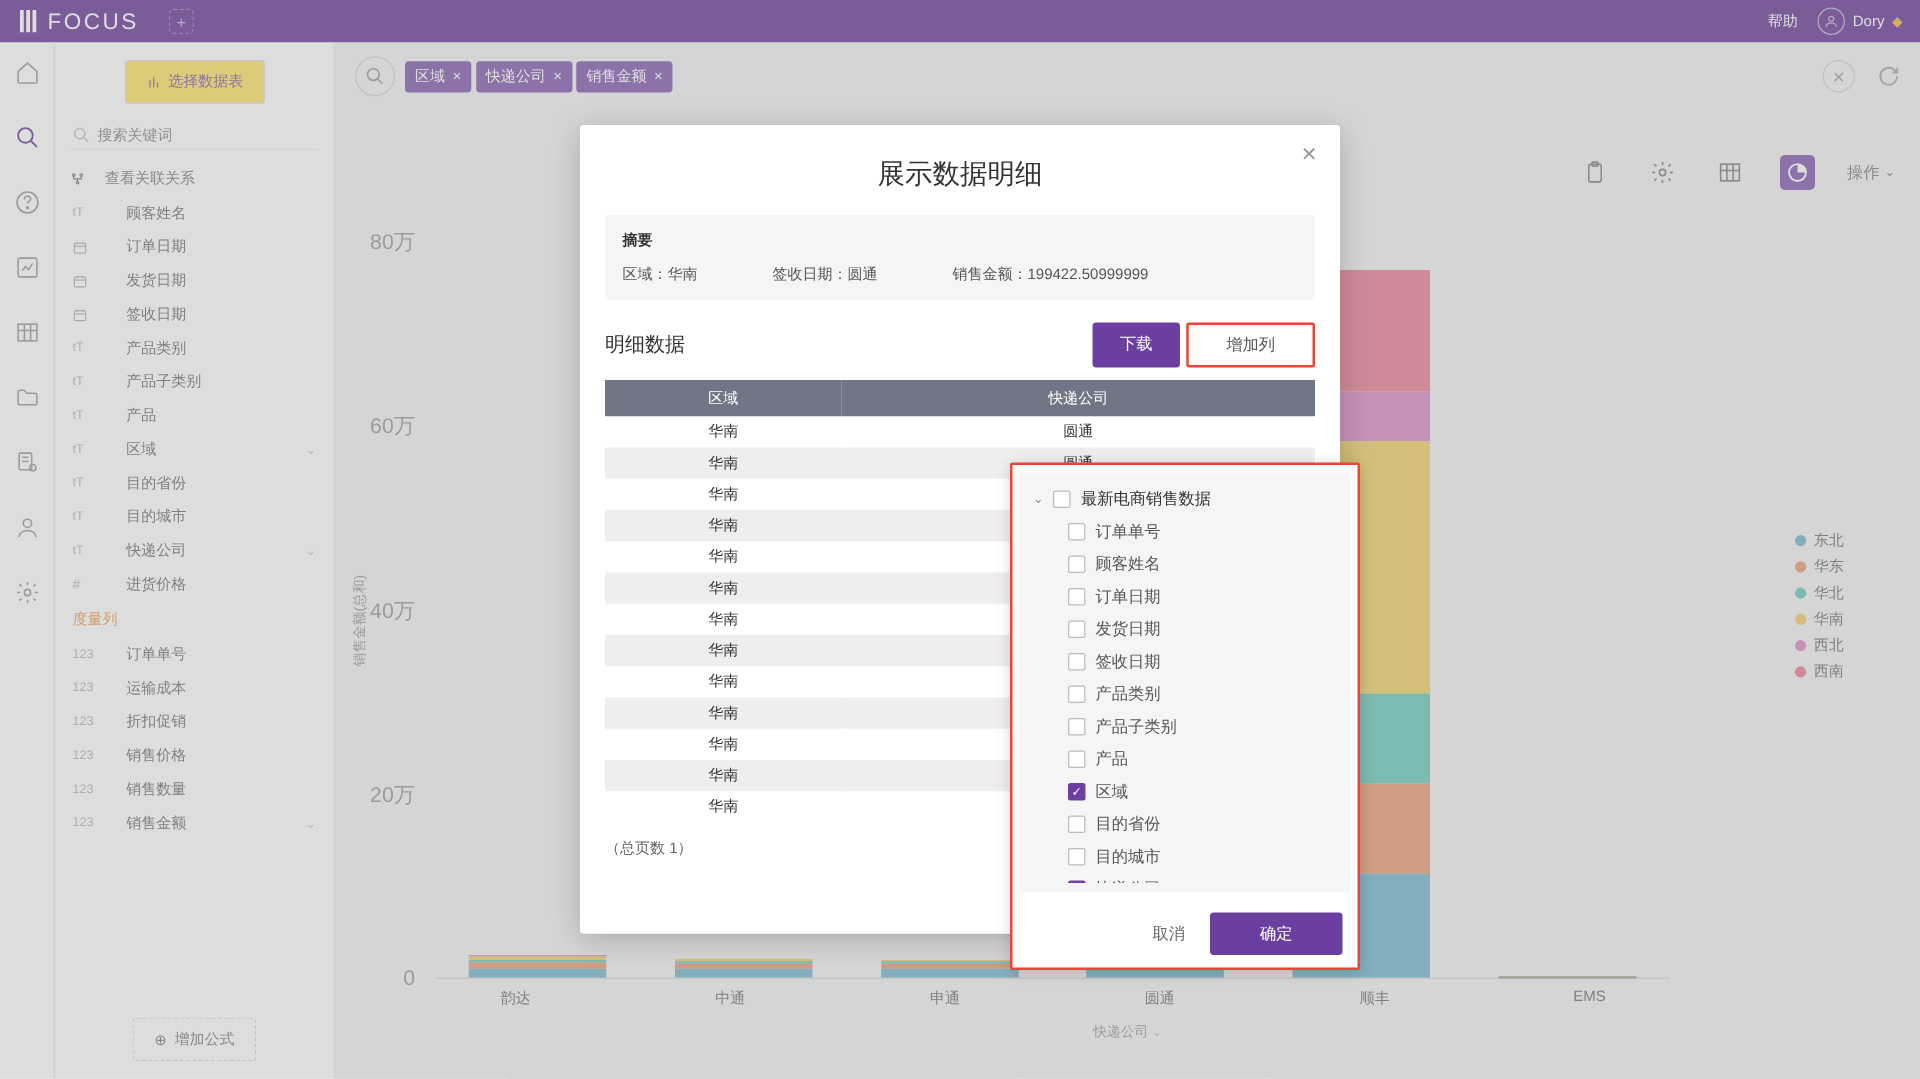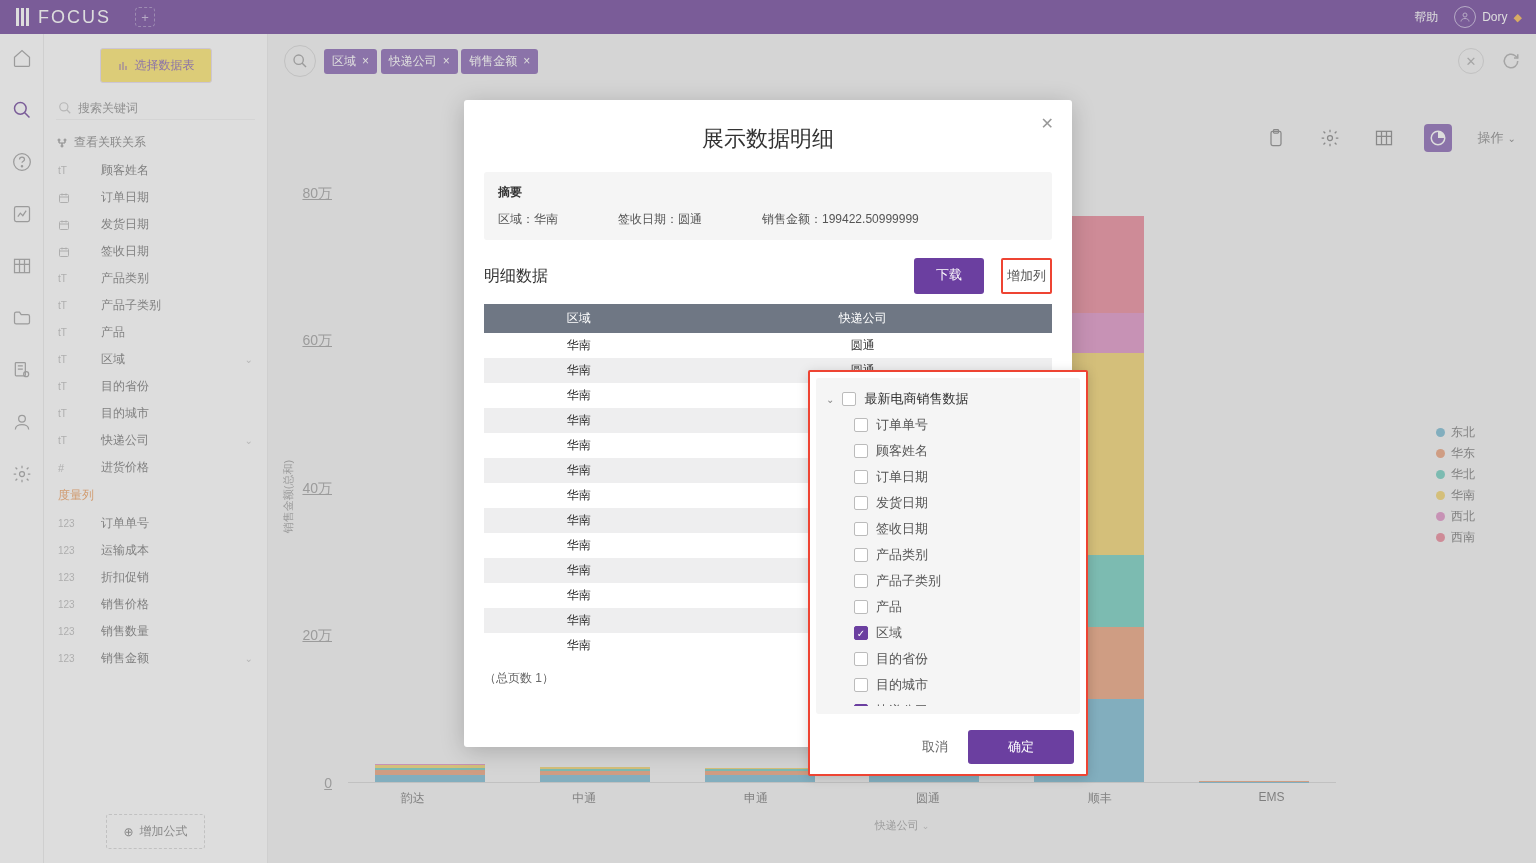--- a/index.html
+++ b/index.html
@@ -19,21 +19,21 @@
 .left-nav { position: absolute; top: 34px; left: 0; width: 44px; bottom: 0; background: #fff; border-right: 1px solid #e6e6e6; display: flex; flex-direction: column; align-items: center; padding-top: 12px; gap: 28px; color: #888; }
 .left-nav .nav-item { width: 24px; height: 24px; display: flex; align-items: center; justify-content: center; cursor: pointer; }
 .left-nav .nav-item.active { color: #4b1582; }
 
 
 .sidebar { position: absolute; top: 34px; left: 44px; width: 224px; bottom: 0; background: #fff; border-right: 1px solid #e6e6e6; display: flex; flex-direction: column; }
 .sidebar-top { padding: 14px; display: flex; justify-content: center; }
 .select-ds-btn { border: 1px solid #e0d4ef; color: #6b3fa0; background: #fde047; padding: 8px 16px; border-radius: 3px; display: flex; align-items: center; gap: 6px; cursor: pointer; font-size: 12px; }
 .search-box { margin: 0 12px 8px; display: flex; align-items: center; gap: 6px; border-bottom: 1px solid #eee; padding: 4px 2px; color: #bbb; }
 .search-box input { border: none; outline: none; flex: 1; font-size: 12px; }
-.rel-link { padding: 6px 12px; font-size: 12px; color: #666; display: flex; align-items: center; gap: 6px; }
+.rel-link { padding: 6px 12px; font-size: 12px; color: #666; display: flex; align-items: center; gap: 16px; }
 .field-list { flex: 1; overflow: auto; padding: 0 0 8px; }
 .field-header { color: #e98a3c; font-size: 12px; padding: 6px 14px; }
 .field-item { display: flex; align-items: center; padding: 5px 14px; font-size: 12px; color: #555; gap: 23px; cursor: pointer; }
 .field-type { width: 20px; color: #aaa; font-size: 10px; }
 .field-item .chev { margin-left: auto; color: #bbb; font-size: 10px; }
 .num-type { color: #aaa; font-size: 10px; width: 20px; }
 .add-formula-btn { margin: 10px auto 14px; border: 1px dashed #ccc; color: #666; background: #fff; padding: 8px 16px; border-radius: 3px; cursor: pointer; font-size: 12px; display: flex; align-items: center; gap: 6px; }
 
 
 .main { position: absolute; top: 34px; left: 268px; right: 0; bottom: 0; background: #f0f0f0; }
@@ -46,21 +46,21 @@
 
 
 .toolbar-row { position: absolute; top: 90px; right: 20px; display: flex; align-items: center; gap: 26px; color: #666; }
 .tool-icon { width: 28px; height: 28px; display: flex; align-items: center; justify-content: center; cursor: pointer; }
 .tool-icon.active { background: #6b3fa0; color: #fff; border-radius: 4px; }
 .ops-btn { display: flex; align-items: center; gap: 4px; font-size: 13px; cursor: pointer; }
 
 
 .chart-area { position: absolute; top: 130px; left: 20px; right: 20px; bottom: 20px; }
 .y-axis { position: absolute; left: 0; top: 30px; bottom: 60px; width: 50px; }
-.y-tick { position: absolute; right: 6px; font-size: 14px; color: #888; transform: translateY(-50%); text-decoration: underline; }
+.y-tick { position: absolute; right: 6px; font-size: 17px; color: #888; transform: translateY(-50%); }
 .y-label { position: absolute; left: 0; top: 50%; transform: rotate(-90deg) translateX(-50%); transform-origin: left center; font-size: 11px; color: #888; white-space: nowrap; }
 .plot { position: absolute; left: 60px; right: 180px; top: 30px; bottom: 60px; border-bottom: 1px solid #ccc; }
 .x-labels { position: absolute; left: 60px; right: 180px; bottom: 36px; display: flex; gap: 43px; }
 .x-label { flex: 1; text-align: center; font-size: 12px; color: #555; }
 .x-axis-title { position: absolute; bottom: 10px; left: 50%; transform: translateX(-50%); font-size: 11px; color: #888; }
 .bar-group { position: absolute; bottom: 0; width: 110px; transform: translateX(-50%); }
 .seg { width: 100%; }
 .legend { position: absolute; right: 0; top: 260px; width: 80px; }
 .legend-item { display: flex; align-items: center; gap: 6px; font-size: 12px; color: #555; margin-bottom: 4px; }
 .legend-dot { width: 9px; height: 9px; border-radius: 50%; }
@@ -70,21 +70,21 @@
 .modal { position: absolute; top: 100px; left: 50%; transform: translateX(-50%); width: 608px; background: #fff; border-radius: 3px; box-shadow: 0 4px 24px rgba(0,0,0,0.2); padding: 0 0 20px; }
 .modal-close { position: absolute; top: 14px; right: 18px; color: #999; cursor: pointer; font-size: 16px; }
 .modal-title { text-align: center; font-size: 22px; padding: 24px 0 18px; }
 .summary-box { margin: 0 20px; background: #f5f5f5; border-radius: 3px; padding: 12px 14px; font-size: 12px; }
 .summary-title { font-weight: 600; margin-bottom: 10px; }
 .summary-row { display: flex; gap: 60px; color: #555; font-size: 12px; }
 .detail-header { display: flex; align-items: center; margin: 18px 20px 10px; }
 .detail-title { font-size: 16px; font-weight: 500; }
 .detail-btns { margin-left: auto; display: flex; gap: 5px; }
 .dl-btn { background: #6b3fa0; color: #fff; padding: 8px 22px; border-radius: 3px; cursor: pointer; font-size: 13px; }
-.addcol-btn { border: 2px solid #e43; color: #555; padding: 7px 4px; margin-left: 12px; border-radius: 2px; cursor: pointer; font-size: 13px; background: #fff; }
+.addcol-btn { border: 2px solid #e43; color: #555; padding: 7px 30px; border-radius: 2px; cursor: pointer; font-size: 13px; background: #fff; }
 .data-table { margin: 0 20px; font-size: 12px; }
 .data-table th { background: #6f7784; color: #fff; padding: 6px 0; font-weight: 400; }
 .data-table td { padding: 4px 0; text-align: center; }
 .data-table tr:nth-child(even) td { background: #eeeeef; }
 .data-table table { width: 100%; border-collapse: collapse; }
 .page-info { margin: 12px 20px; font-size: 12px; color: #666; }
 .modal-footer { display: flex; justify-content: flex-end; padding: 10px 24px 0; }
 .modal-cancel { color: #666; cursor: pointer; font-size: 13px; }
 
 

